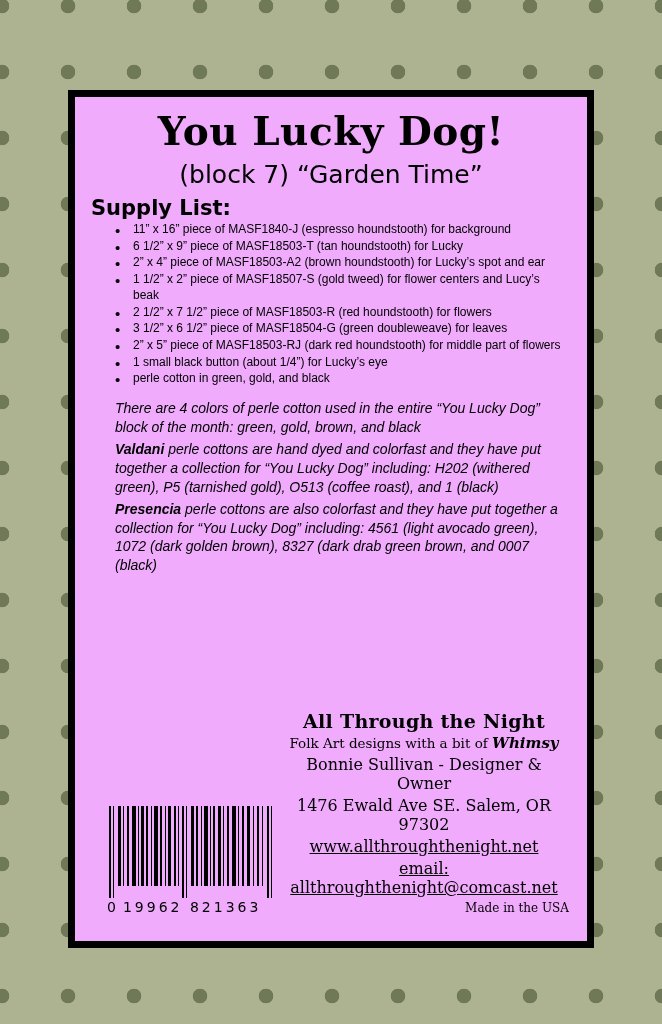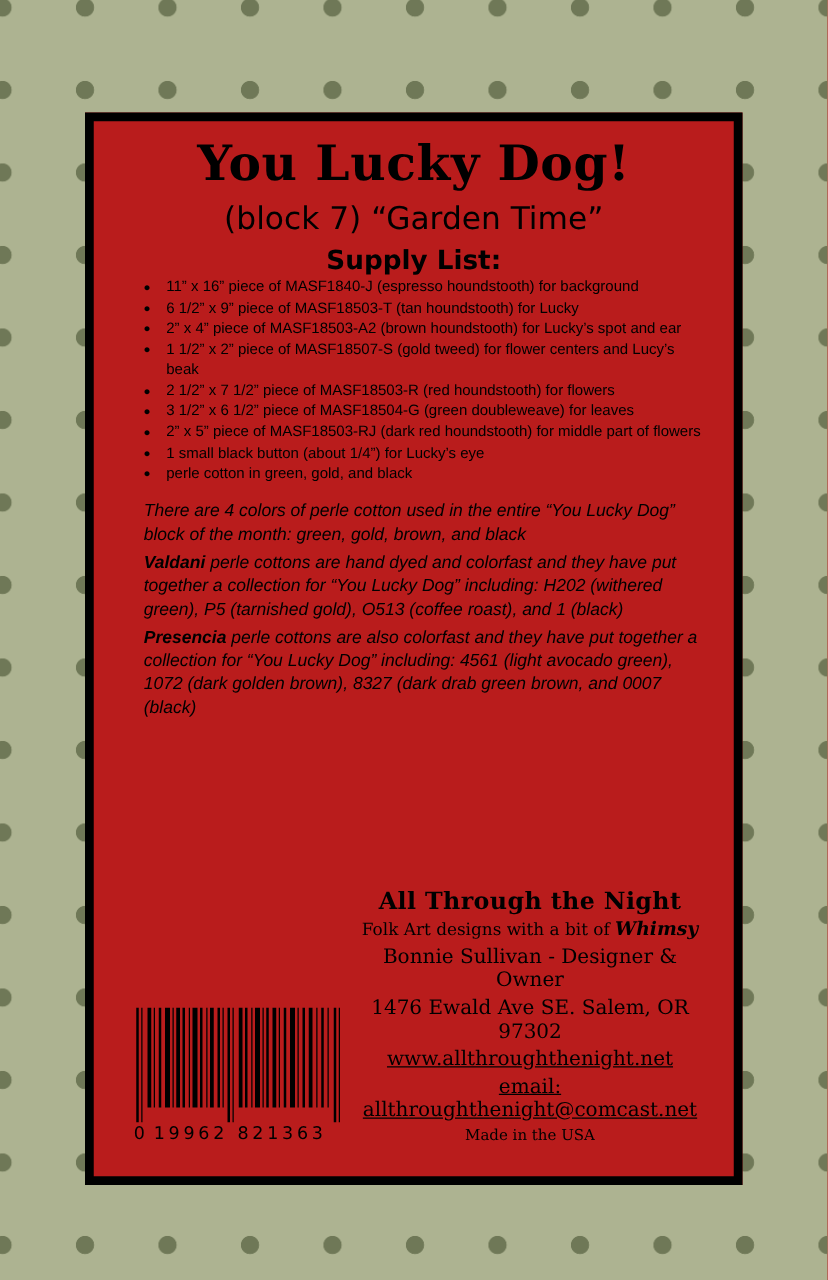--- a/index.html
+++ b/index.html
@@ -22,21 +22,21 @@
       radial-gradient(circle at 12px 12px, #6f7857 7px, rgba(111,120,87,0) 7.6px);
     background-size: 66px 66px;
     background-position: -10px -6px;
   }
   .card {
     position: absolute;
     left: 68px;
     top: 90px;
     width: 526px;
     height: 858px;
-    background: #b91c1c;
+    background: #f0abfc;
     border: 7px solid #000000;
     box-sizing: border-box;
     padding: 10px 16px 8px 16px;
   }
   .title {
     text-align: center;
     font-family: "DejaVu Serif", serif;
     font-size: 39px;
     font-weight: bold;
     letter-spacing: 0.5px;
@@ -45,21 +45,21 @@
     line-height: 1.05;
   }
   .subtitle {
     text-align: center;
     font-family: "DejaVu Sans", sans-serif;
     font-size: 25px;
     color: #000;
     margin: 8px 0 0 0;
   }
   .supply-heading {
-    text-align: center;
+    text-align: left;
     font-family: "DejaVu Sans", sans-serif;
     font-size: 21px;
     font-weight: bold;
     margin: 7px 0 2px 0;
   }
   ul.supply {
     margin: 2px 0 0 0;
     padding: 0 4px 0 30px;
     list-style: none;
   }
@@ -149,20 +149,21 @@
     margin-top: 3px;
   }
   .company-line a, .company-link {
     color: #000;
     text-decoration: underline;
   }
   .made-in {
     font-family: "DejaVu Serif", serif;
     font-size: 12px;
     margin-top: 4px;
+    text-align: right;
   }
 </style>
 </head>
 <body>
 
 <div class="dots"></div>
 
 <div class="card">
 
   <div class="title">You Lucky Dog!</div>

